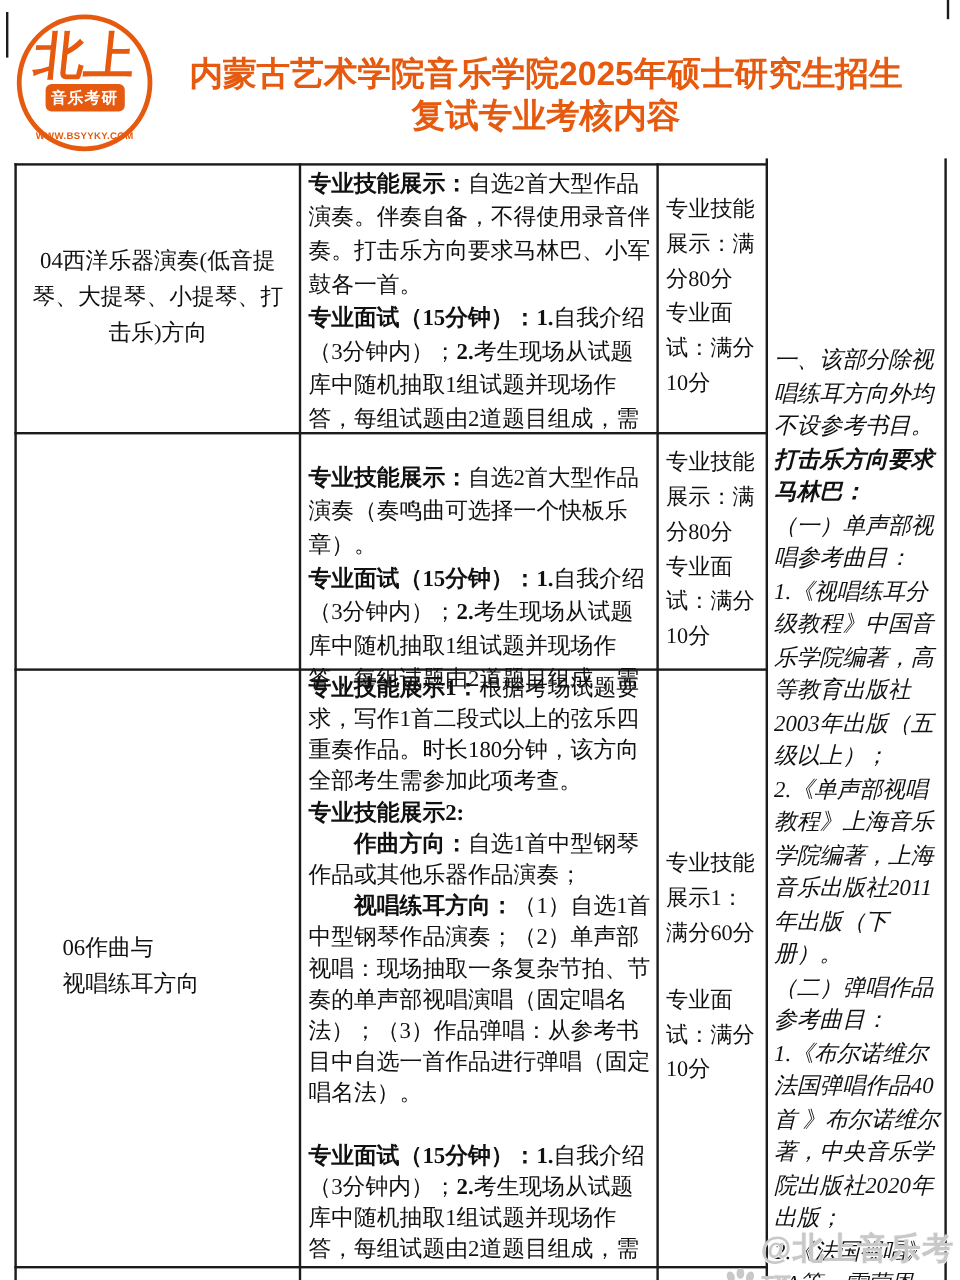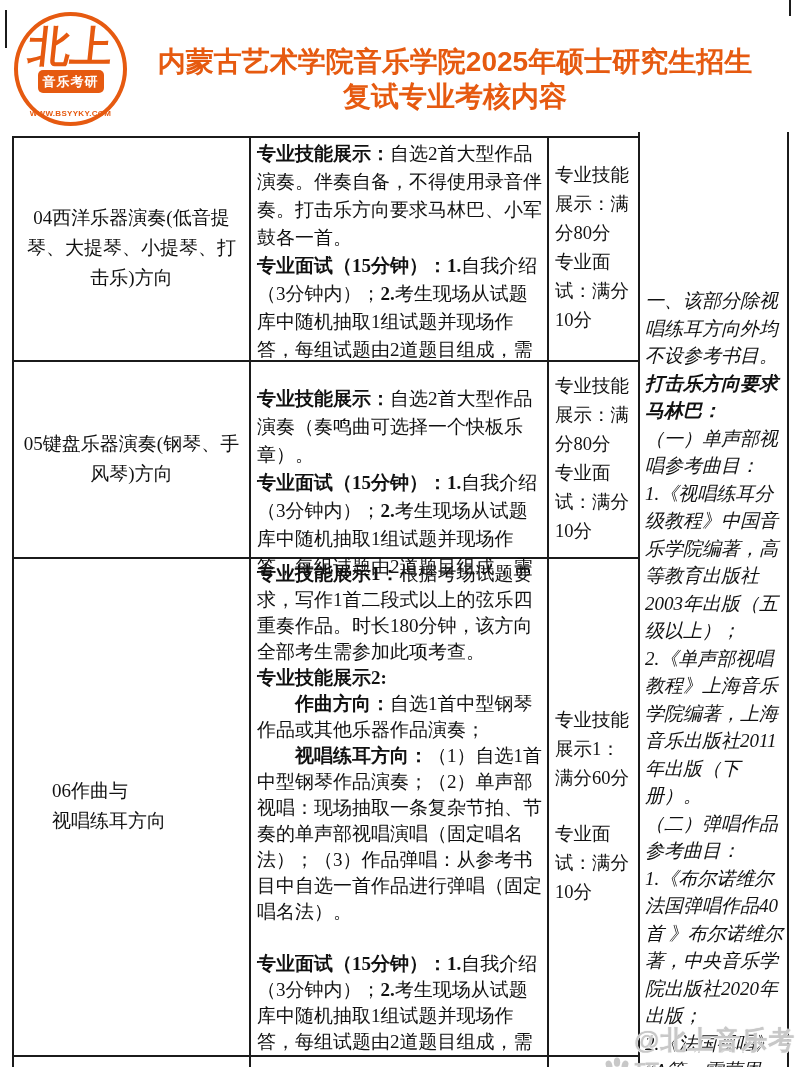--- a/index.html
+++ b/index.html
@@ -72,21 +72,20 @@
     <div class="hl" style="top:228px;left:0;width:628px;"></div>
     <div class="hl" style="top:425px;left:0;width:628px;"></div>
     <div class="hl" style="top:923px;left:0;width:628px;"></div>
 
     <div class="cell dir" style="left:2px;top:6px;width:235px;height:220px;">04西洋乐器演奏(低音提琴、大提琴、小提琴、打击乐)方向</div>
     <div class="cell cont" style="left:240px;top:6px;width:293px;height:220px;"><b>专业技能展示：</b><span>自选2首大型作品演奏。伴奏自备，不得使用录音伴奏。打击乐方向要求马林巴、小军鼓各一首。
 </span><b>专业面试（15分钟）：</b><b>1.</b><span>自我介绍（3分钟内）；</span><b>2.</b><span>考生现场从试题库中随机抽取1组试题并现场作答，每组试题由2道题目组成，需分别作答，作答结束应说明“回答完毕”。</span></div>
     <div class="cell score" style="left:538px;top:6px;width:87px;height:220px;">专业技能展示：满分80分
 专业面试：满分10分</div>
 
-    <div class="cell dir" style="left:2px;top:230px;width:235px;height:193px;">05键盘乐器演奏(钢琴、手风琴)方向</div>
     <div class="cell cont" style="left:240px;top:230px;width:293px;height:193px;margin-top:21px;"><b>专业技能展示：</b><span>自选2首大型作品演奏（奏鸣曲可选择一个快板乐章）。
 </span><b>专业面试（15分钟）：</b><b>1.</b><span>自我介绍（3分钟内）；</span><b>2.</b><span>考生现场从试题库中随机抽取1组试题并现场作答，每组试题由2道题目组成，需分别作答，作答结束应说明“回答完毕”。</span></div>
     <div class="cell score" style="left:538px;top:230px;width:87px;height:193px;">专业技能展示：满分80分
 专业面试：满分10分</div>
 
     <div class="cell dir left" style="left:2px;top:427px;width:231px;height:494px;padding-left:38px;">06作曲与
 视唱练耳方向</div>
     <div class="cell cont tight" style="left:240px;top:427px;width:293px;height:494px;"><b>专业技能展示1：</b><span>根据考场试题要求，写作1首二段式以上的弦乐四重奏作品。时长180分钟，该方向全部考生需参加此项考查。
 </span><b>专业技能展示2:</b><span>
 　　</span><b>作曲方向：</b><span>自选1首中型钢琴作品或其他乐器作品演奏；

